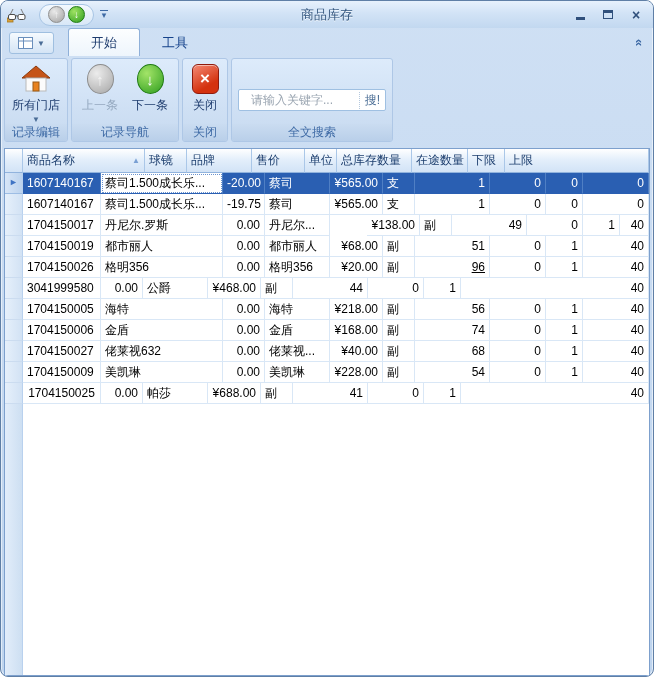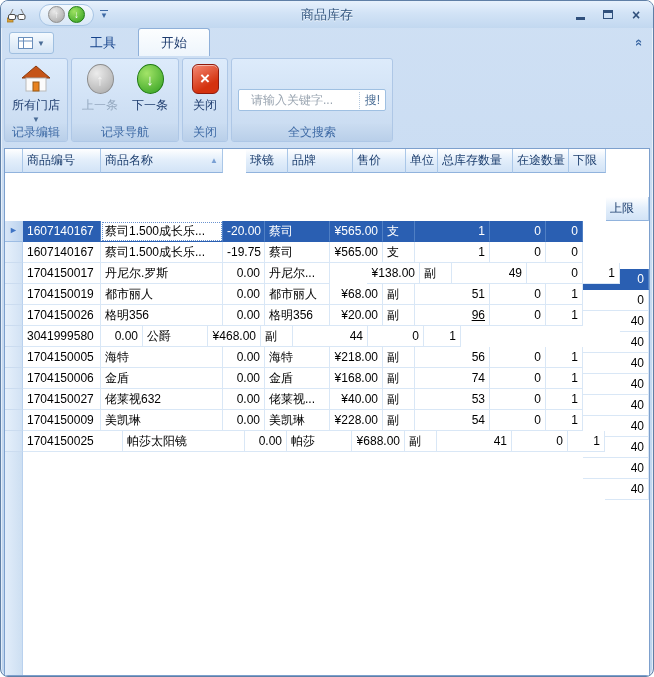--- a/index.html
+++ b/index.html
@@ -181,21 +181,21 @@
     height: 21px;
     background: linear-gradient(90deg, #e6f0fb, #d2e2f4);
     border-right: 1px solid #b9d1ee;
     border-bottom: 1px solid #cbdcf0;
     text-align: center; line-height: 19px;
     font-size: 9px; color: #3f74c4; cursor: default;
   }
   .al-right { text-align: right; }
   .al-left { text-align: left; }
   .al-center { text-align: center; }
-  .grow-flex { flex: 1; margin-top: 48px; }
+  .grow-flex { flex: 1; }
   .grow.sel .cell {
     background: var(--selection-bg, #2a5fb2);
     color: #fff;
     border-right-color: #4f7fc4;
     border-bottom-color: var(--selection-bg, #2a5fb2);
   }
   .grow.sel .cell.focus {
     background: #fff; color: #000;
     outline: 1px dotted #6a93cf; outline-offset: -2px;
   }
@@ -245,22 +245,22 @@
 
   <div class="tabrow">
     <div class="appmenu">
       <svg width="15" height="12" viewBox="0 0 15 12">
         <rect x="0.5" y="0.5" width="14" height="11" fill="#fff" stroke="#6a8fbc"></rect>
         <line x1="5.5" y1="0.5" x2="5.5" y2="11.5" stroke="#6a8fbc"></line>
         <line x1="0.5" y1="4" x2="14.5" y2="4" stroke="#6a8fbc"></line>
       </svg>
       <span class="dd">▼</span>
     </div>
+    <div class="tab active">开始</div>
     <div class="tab">工具</div>
-    <div class="tab active">开始</div>
     <span class="collapse-icon">«</span>
   </div>
 
   <div class="ribbon">
 
     <div class="rgroup group-allstores">
       <div class="rgroup-body">
         <div class="bigbtn">
           <span class="icon">
             <svg width="30" height="28" viewBox="0 0 30 28">
@@ -310,28 +310,25 @@
       <div class="rgroup-label">全文搜索</div>
     </div>
 
   </div>
 
   <div class="grid">
     <div class="grid-header">
         <div class="hcell" style="width: 18px;">
           <span></span>
         </div>
-        <div class="hcell" style="width: 78px;">
-          <span>商品编号</span>
-        </div>
         <div class="hcell" style="width: 122px;">
           <span>商品名称</span>
           <span class="sortmark">▲</span>
         </div>
-        <div class="hcell" style="width: 42px; margin-left: 23px;">
+        <div class="hcell" style="width: 42px;">
           <span>球镜</span>
         </div>
         <div class="hcell" style="width: 65px;">
           <span>品牌</span>
         </div>
         <div class="hcell" style="width: 53px;">
           <span>售价</span>
         </div>
         <div class="hcell" style="width: 32px;">
           <span>单位</span>
@@ -455,42 +452,41 @@
           <div class="cell al-right grow-flex" style="width: 70px;">40</div>
         </div>
         <div class="grow">
           <div class="indcell al-center" style="width: 18px;"></div>
           <div class="cell al-left" style="width: 78px;">1704150027</div>
           <div class="cell al-left" style="width: 122px;">佬莱视632</div>
           <div class="cell al-right" style="width: 42px;">0.00</div>
           <div class="cell al-left" style="width: 65px;">佬莱视...</div>
           <div class="cell al-right" style="width: 53px;">¥40.00</div>
           <div class="cell al-left" style="width: 32px;">副</div>
-          <div class="cell al-right" style="width: 75px;">53</div>
+          <div class="cell al-right" style="width: 75px;">68</div>
           <div class="cell al-right" style="width: 56px;">0</div>
           <div class="cell al-right" style="width: 37px;">1</div>
           <div class="cell al-right grow-flex" style="width: 70px;">40</div>
         </div>
         <div class="grow">
           <div class="indcell al-center" style="width: 18px;"></div>
           <div class="cell al-left" style="width: 78px;">1704150009</div>
           <div class="cell al-left" style="width: 122px;">美凯琳</div>
           <div class="cell al-right" style="width: 42px;">0.00</div>
           <div class="cell al-left" style="width: 65px;">美凯琳</div>
           <div class="cell al-right" style="width: 53px;">¥228.00</div>
           <div class="cell al-left" style="width: 32px;">副</div>
           <div class="cell al-right" style="width: 75px;">54</div>
           <div class="cell al-right" style="width: 56px;">0</div>
           <div class="cell al-right" style="width: 37px;">1</div>
           <div class="cell al-right grow-flex" style="width: 70px;">40</div>
         </div>
         <div class="grow">
           <div class="indcell al-center" style="width: 18px;"></div>
-          <div class="cell al-left" style="width: 100px;">1704150025</div>
-          <div class="cell al-left" style="width: 122px;">帕莎太阳镜</div>
+          <div class="cell al-left" style="width: 78px; text-align: center;">1704150025</div>
           <div class="cell al-right" style="width: 42px;">0.00</div>
           <div class="cell al-left" style="width: 65px;">帕莎</div>
           <div class="cell al-right" style="width: 53px;">¥688.00</div>
           <div class="cell al-left" style="width: 32px;">副</div>
           <div class="cell al-right" style="width: 75px;">41</div>
           <div class="cell al-right" style="width: 56px;">0</div>
           <div class="cell al-right" style="width: 37px;">1</div>
           <div class="cell al-right grow-flex" style="width: 70px;">40</div>
         </div>
       </div>

